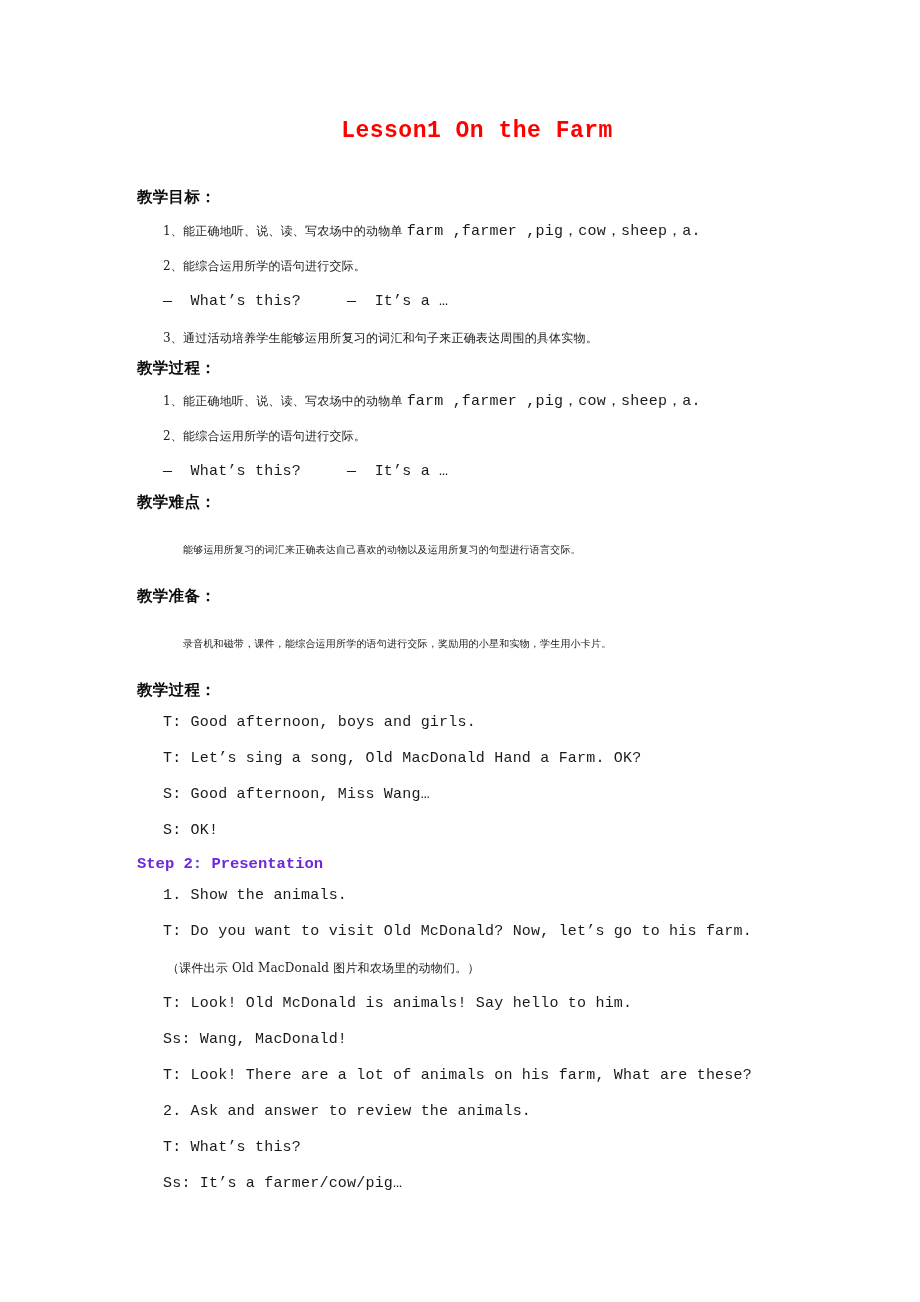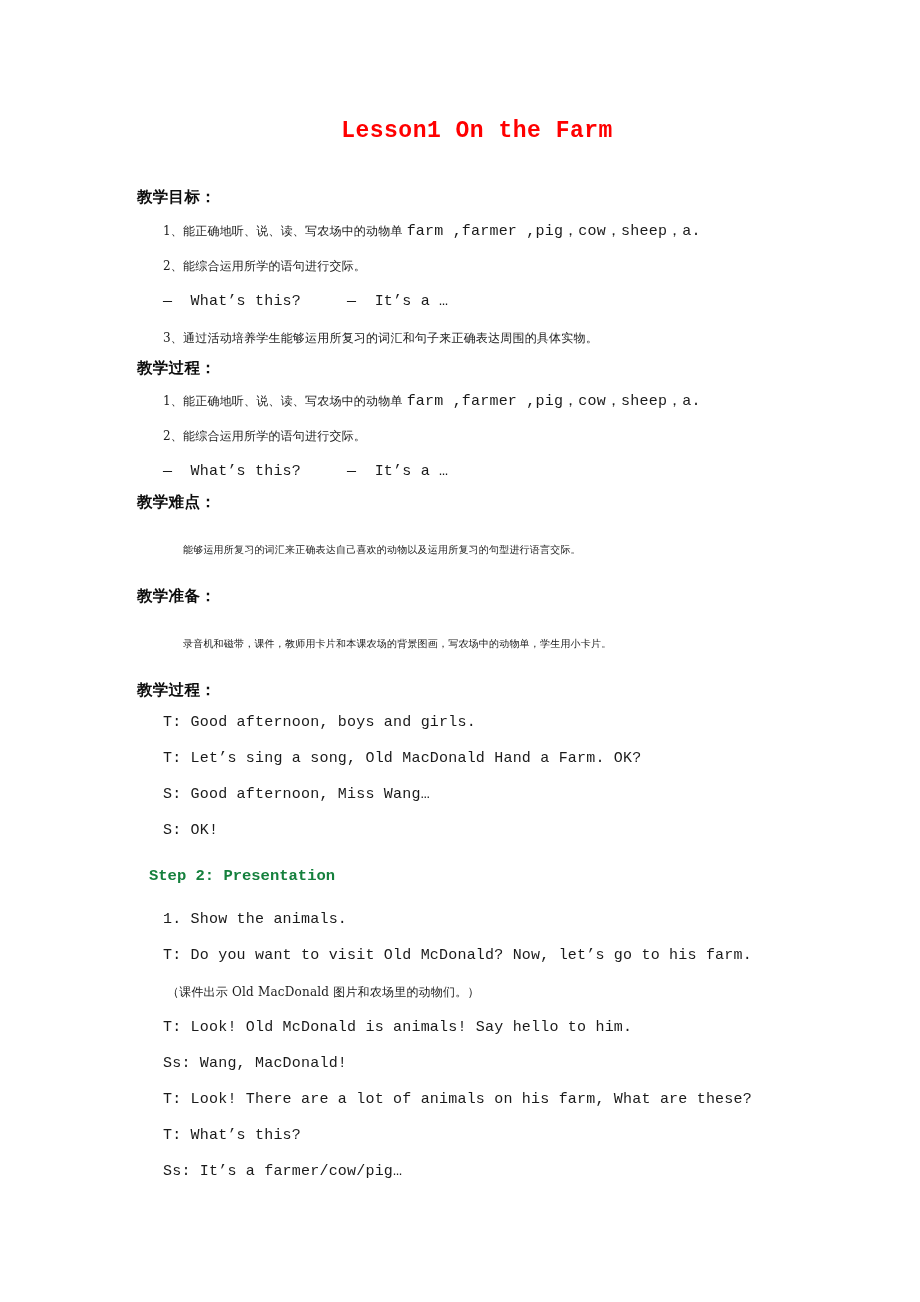--- a/index.html
+++ b/index.html
@@ -57,22 +57,22 @@
     padding: 0 0 3px 0;
     line-height: 1.5;
     letter-spacing: 0.3px;
   }
 
   
   .step-heading {
     font-family: "Liberation Mono", "DejaVu Sans Mono", monospace;
     font-size: 15.5px;
     font-weight: bold;
-    color: #15803d;
-    margin: 12px;
+    color: #6d28d9;
+    margin: 0;
     padding: 4px 0 2px 0;
     line-height: 1.5;
     white-space: pre;
   }
 
   
   .line {
     margin: 0;
     padding: 0;
     height: 36px;
@@ -129,32 +129,33 @@
 
     <div class="section-heading">教学过程：</div>
     <div class="line indent"><span class="cjk">1、能正确地听、说、读、写农场中的动物单 </span><span class="latin">farm ,farmer ,pig，cow，sheep，a.</span></div>
     <div class="line indent cjk">2、能综合运用所学的语句进行交际。</div>
     <div class="line indent latin">—  What’s this?     —  It’s a …</div>
 
     <div class="section-heading">教学难点：</div>
     <div class="para">能够运用所复习的词汇来正确表达自己喜欢的动物以及运用所复习的句型进行语言交际。</div>
 
     <div class="section-heading">教学准备：</div>
-    <div class="para">录音机和磁带，课件，教师用卡片和本课农场的背景图画，写农场中的动物单，学生用小卡片。</div>
+    <div class="para">录音机和磁带，课件，能综合运用所学的语句进行交际，奖励用的小星和实物，学生用小卡片。</div>
 
     <div class="section-heading">教学过程：</div>
     <div class="line indent latin">T: Good afternoon, boys and girls.</div>
     <div class="line indent latin">T: Let’s sing a song, Old MacDonald Hand a Farm. OK?</div>
     <div class="line indent latin">S: Good afternoon, Miss Wang…</div>
     <div class="line indent latin">S: OK!</div>
 
     <div class="step-heading">Step 2: Presentation</div>
     <div class="line indent latin">1. Show the animals.</div>
     <div class="line indent latin">T: Do you want to visit Old McDonald? Now, let’s go to his farm.</div>
     <div class="line indent-wide cjk">（课件出示 Old MacDonald 图片和农场里的动物们。）</div>
     <div class="line indent latin">T: Look! Old McDonald is animals! Say hello to him.</div>
     <div class="line indent latin">Ss: Wang, MacDonald!</div>
     <div class="line indent latin">T: Look! There are a lot of animals on his farm, What are these?</div>
+    <div class="line indent latin">2. Ask and answer to review the animals.</div>
     <div class="line indent latin">T: What’s this?</div>
     <div class="line indent latin">Ss: It’s a farmer/cow/pig…</div>
 
   </div>
 </div>
 
 </body></html>

